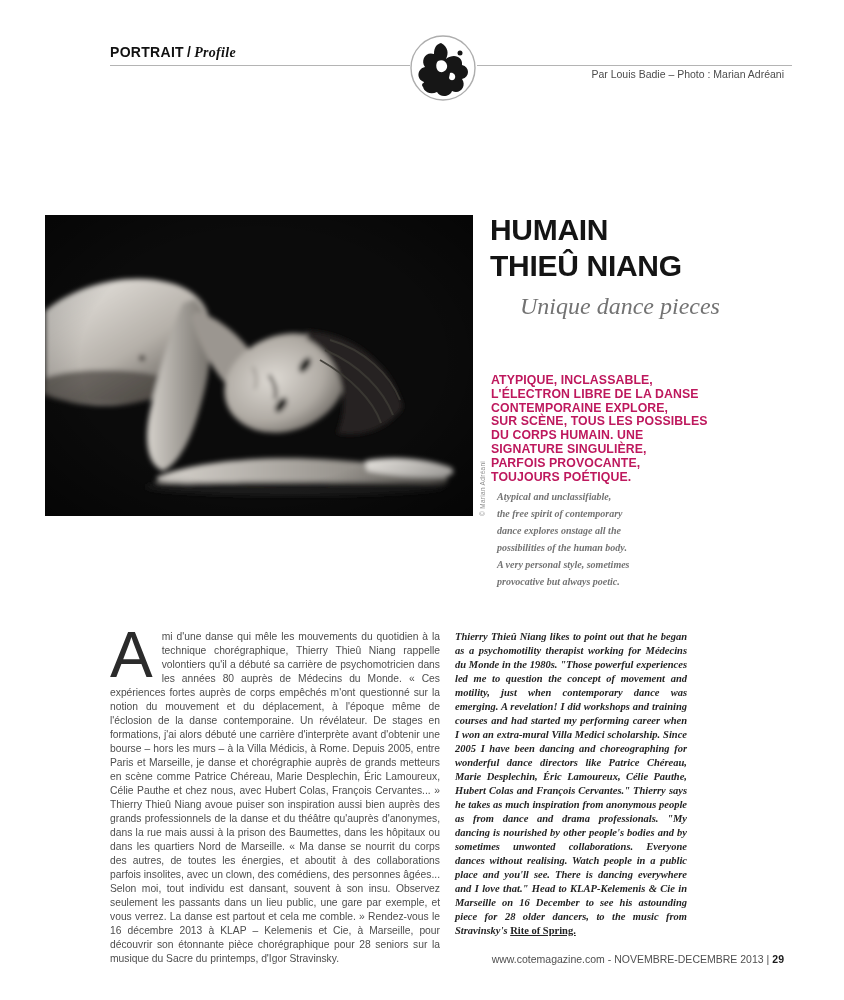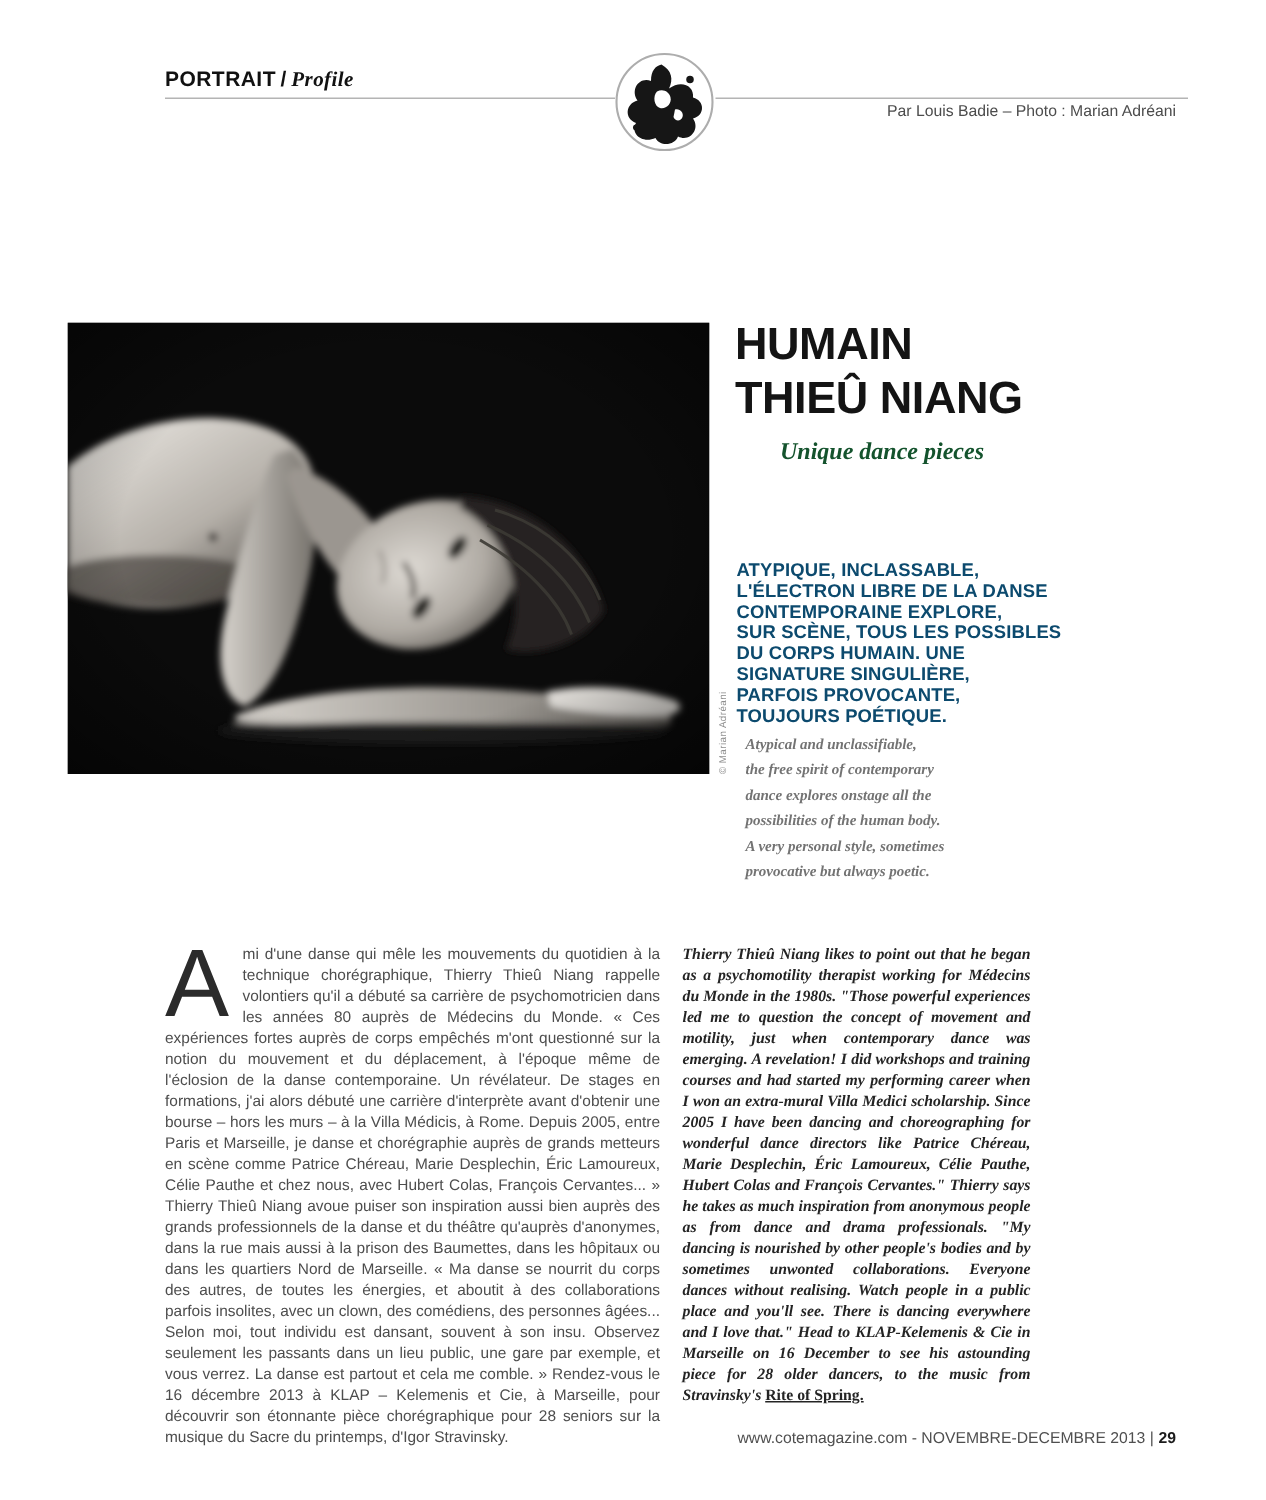--- a/index.html
+++ b/index.html
@@ -21,26 +21,26 @@
   .photo{position:absolute;left:45px;top:215px;width:428px;height:301px;}
   .photo svg{display:block;}
   .photo-credit{position:absolute;left:479px;top:516px;width:90px;font-size:6.5px;
                 color:#8d8d8d;white-space:nowrap;transform:rotate(-90deg);
                 transform-origin:0 0;letter-spacing:.3px;}
 
   
   .title{position:absolute;left:490px;top:212px;color:#141414;}
   .title .name{font-size:30px;line-height:36px;font-weight:bold;letter-spacing:-.3px;}
   .title .sub-fr{font-size:23.5px;font-weight:bold;letter-spacing:-.2px;margin-top:7px;}
-  .title .sub-en{font-family:"Liberation Serif",serif;font-style:italic;font-weight:bold;
-                 font-size:16px;margin-top:9px;margin-left:30px;color:#14532d;}
+  .title .sub-en{font-family:"Liberation Serif",serif;font-style:italic;font-weight:normal;
+                 font-size:24px;margin-top:9px;margin-left:30px;color:#737373;}
 
   
   .standfirst-fr{position:absolute;left:491px;top:374px;font-size:12.3px;line-height:13.8px;
-                 font-weight:bold;color:#0c4a6e;white-space:pre-line;letter-spacing:.1px;}
+                 font-weight:bold;color:#be185d;white-space:pre-line;letter-spacing:.1px;}
   .standfirst-en{position:absolute;left:497px;top:489px;font-family:"Liberation Serif",serif;
                  font-style:italic;font-weight:bold;font-size:10px;line-height:16.9px;
                  color:#737373;white-space:pre-line;}
 
   
   .body-fr{position:absolute;left:110px;top:630px;width:330px;font-size:10.3px;
            line-height:14px;color:#4d4d4d;text-align:justify;}
   .dropcap{float:left;font-size:64px;line-height:50px;height:54px;padding-right:9px;
            color:#2b2b2b;}
   .body-fr .it{}

